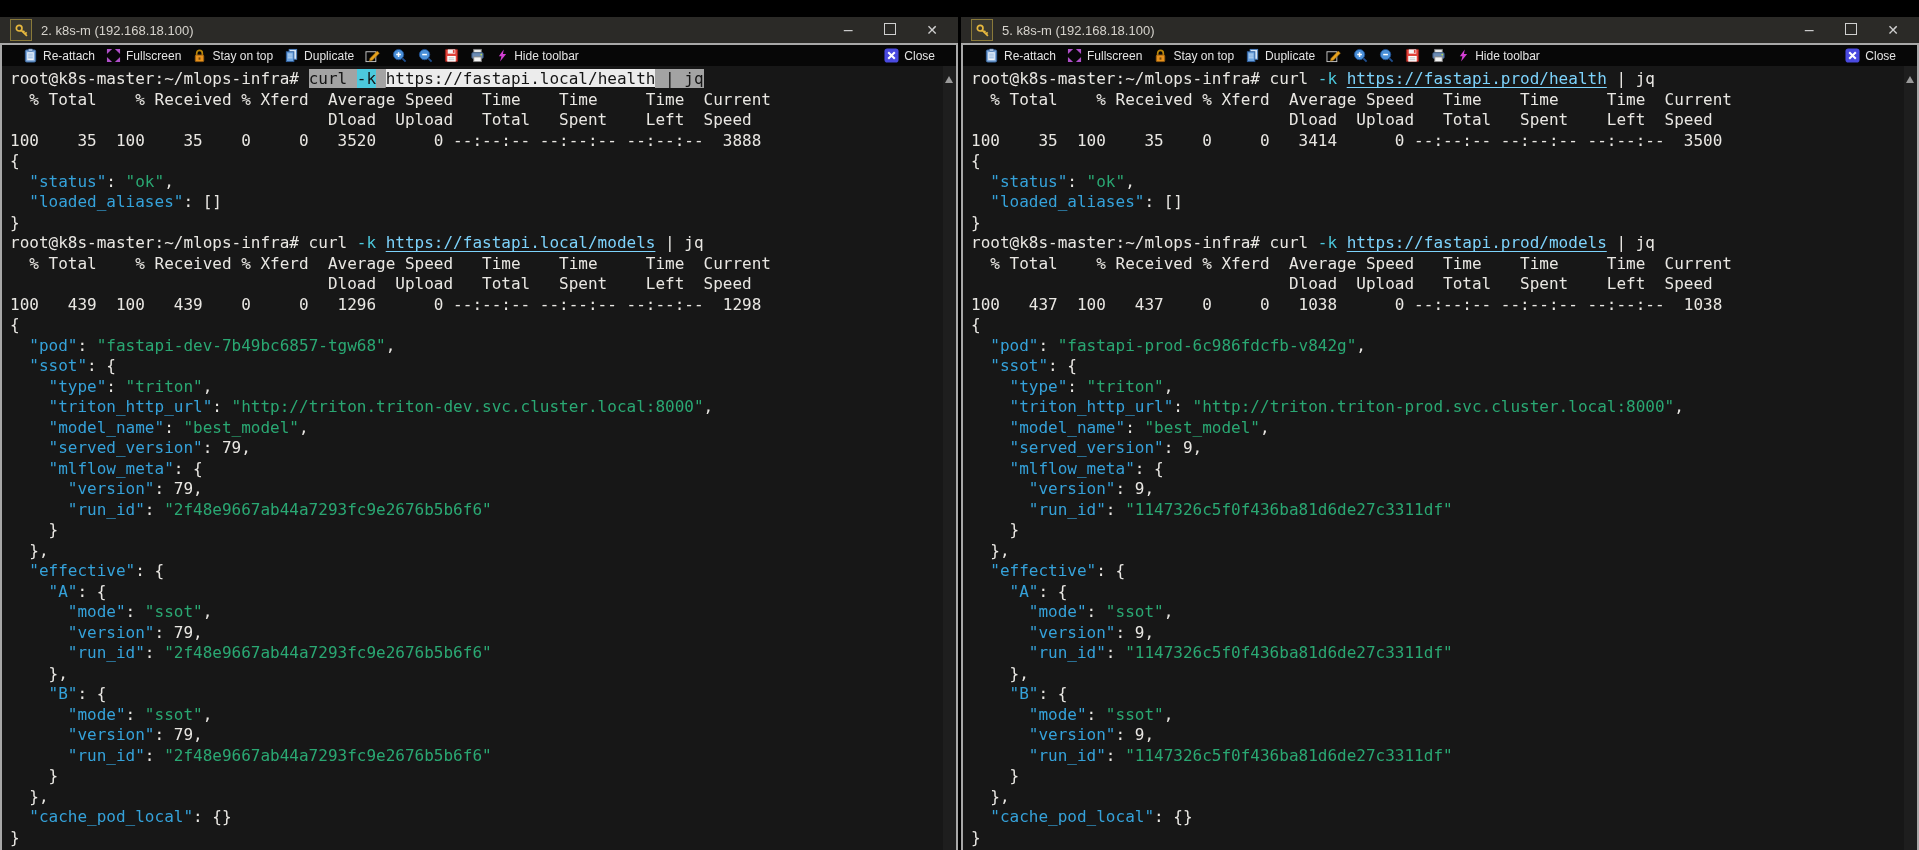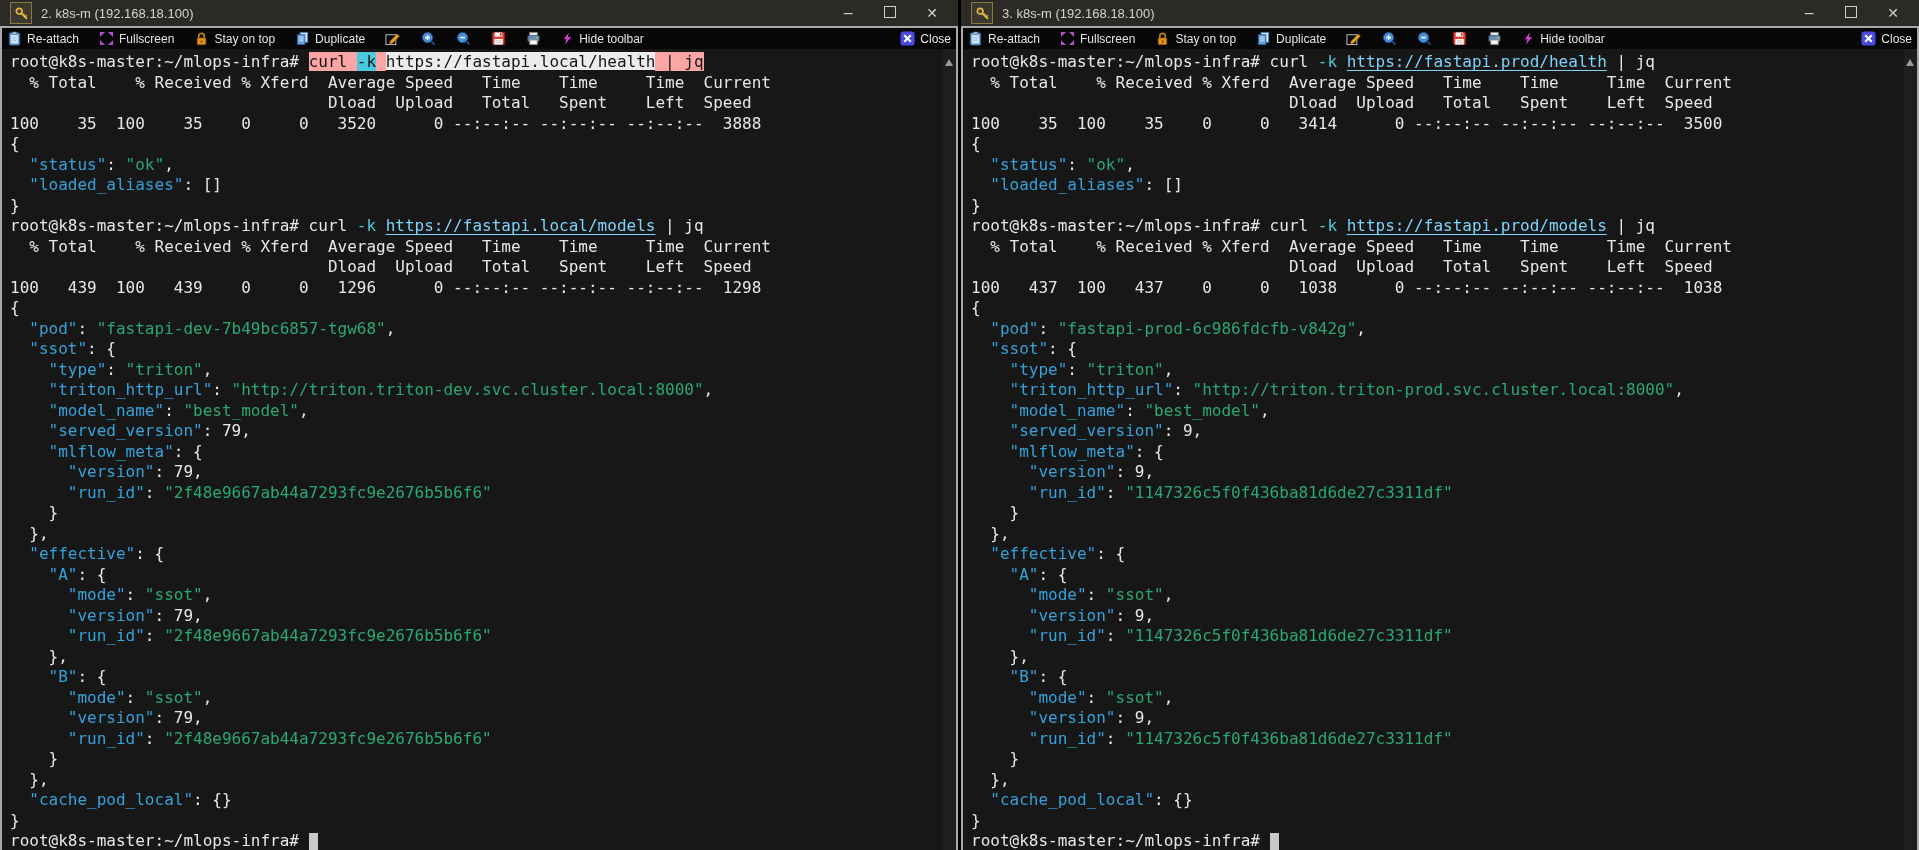--- a/index.html
+++ b/index.html
@@ -1,36 +1,36 @@
 <!DOCTYPE html>
 <html><head>
 <meta charset="utf-8">
 <style>
   html,body{margin:0;padding:0;background:#000;}
   .screen{width:1919px;height:850px;overflow:hidden;display:flex;gap:3px;background:#000;}
-  .win{flex:1 1 0;display:flex;flex-direction:column;min-width:0;}
+  .win{flex:1 1 0;display:flex;flex-direction:column;min-width:0;margin-top:17px;}
   .titlebar{height:26px;background:#2b2a27;display:flex;align-items:center;padding:0 10px;flex:0 0 auto;}
   .keytile{width:20px;height:20px;background:#3a382f;border:1px solid #8a7a3a;display:inline-flex;align-items:center;justify-content:center;margin-right:9px;}
   .wtitle{color:#d6d3cd;font:13px "Liberation Sans",sans-serif;white-space:nowrap;overflow:hidden;}
   .wctrls{margin-left:auto;display:flex;align-items:center;gap:30px;margin-right:10px;}
   .wc{color:#cfcfcf;font:14px "DejaVu Sans",sans-serif;cursor:default;line-height:1;}
   .maxbox{display:inline-block;width:10px;height:10px;border:1.5px solid #cfcfcf;}
   .client{flex:1;display:flex;flex-direction:column;border:2px solid #a8a8a8;border-bottom:0;background:#171717;position:relative;min-height:0;}
-  .toolbar{height:21px;flex:0 0 auto;background:#070707;display:flex;align-items:center;gap:20px;padding:0 5px;color:#e4e4e4;font:12px "Liberation Sans",sans-serif;white-space:nowrap;}
+  .toolbar{height:21px;flex:0 0 auto;background:#070707;display:flex;align-items:center;gap:11px;padding:0 21px;color:#e4e4e4;font:12px "Liberation Sans",sans-serif;white-space:nowrap;}
   .tbtn{display:inline-flex;align-items:center;gap:5px;cursor:default;}
   .tbtn svg{display:block;}
   .tb-close{margin-left:auto;justify-content:flex-end;}
   .term{flex:1;min-height:0;overflow:hidden;padding:3px 0 0 8px;font:16px/20.5px "DejaVu Sans Mono",monospace;color:#e9e7e3;white-space:pre;}
   .tline{white-space:pre;}
   .sg-t{color:#e9e7e3;}
   .sg-key{color:#35a2da;}
   .sg-str{color:#2aa873;}
   .sg-cyan{color:#4cc9dd;}
   .sg-url{color:#7dd3fc;text-decoration:underline;text-underline-offset:3px;}
-  .sg-sel{background:#fca5a5;color:#141414;}
+  .sg-sel{background:#a3a3a3;color:#141414;}
   .sg-selcyan{background:#4cc9dd;color:#141414;}
   .sg-selurl{background:#ececec;color:#141414;text-decoration:underline;text-underline-offset:3px;text-align:right;}
   .sg-cursor{display:inline-block;width:9px;height:17px;background:#c9c9c9;vertical-align:text-bottom;}
   .scrollbar{position:absolute;top:21px;right:0;bottom:0;width:13px;background:#1e1e1e;}
   .scrolltri{position:absolute;top:10px;left:2px;width:0;height:0;border-left:4.5px solid transparent;border-right:4.5px solid transparent;border-bottom:7px solid #9a9a9a;}
 </style>
 </head>
 <body>
 
 <div class="screen">
@@ -142,21 +142,21 @@
   </section>
 
   <section class="win">
     <header class="titlebar">
       <span class="keytile">
         <svg width="15" height="15" viewBox="0 0 16 16">
             <circle cx="5.5" cy="5.5" r="3" fill="none" stroke="#e8b93e" stroke-width="1.8"></circle>
             <path d="M7.8 7.8l6 6M11.7 11.7l1.8-1.8M9.7 9.7l1.4-1.4" stroke="#e8b93e" stroke-width="1.8" fill="none"></path>
           </svg>
       </span>
-      <span class="wtitle">3. k8s-m (192.168.18.100)</span>
+      <span class="wtitle">5. k8s-m (192.168.18.100)</span>
       <span class="wctrls">
         <span class="wc">−</span>
         <span class="wc"><span class="maxbox"></span></span>
         <span class="wc">✕</span>
       </span>
     </header>
     <div class="client">
       <div class="toolbar">
         <span class="tbtn">
           <svg width="15" height="15" viewBox="0 0 16 16">

